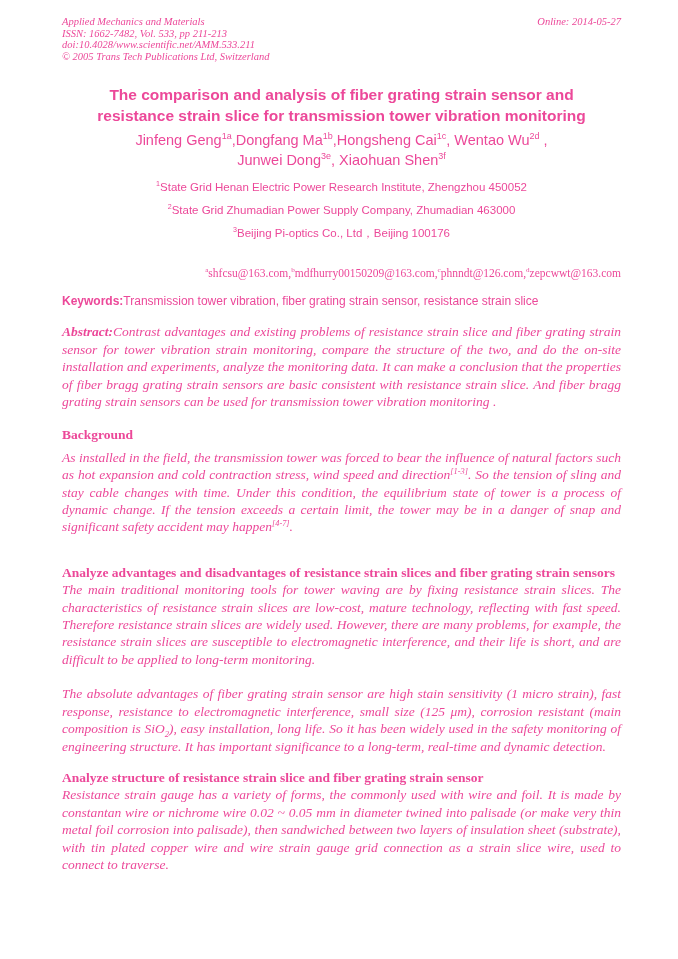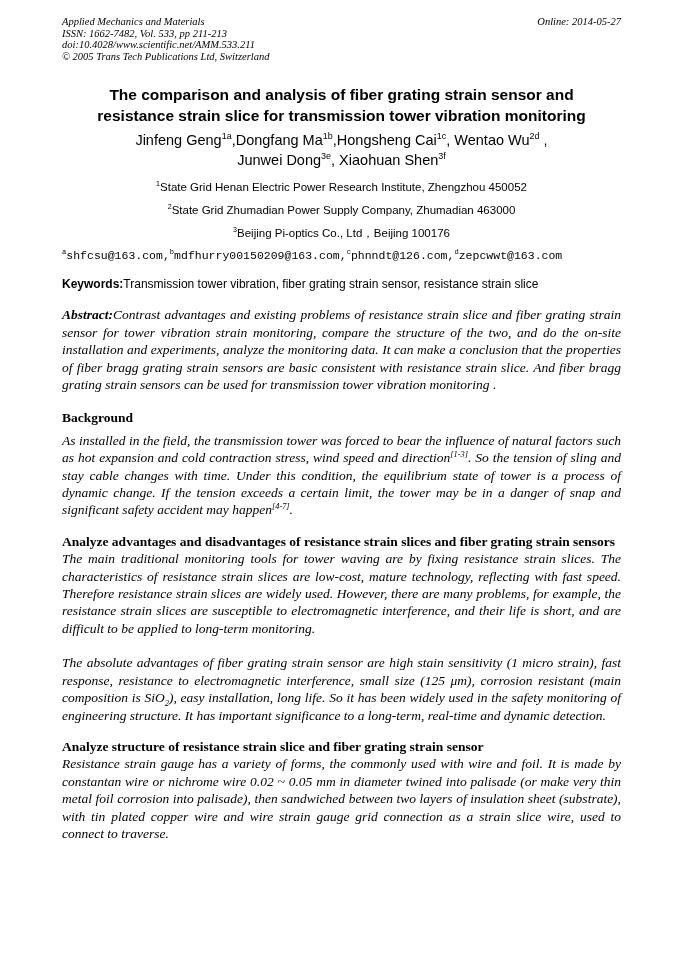--- a/index.html
+++ b/index.html
@@ -1,20 +1,20 @@
 <!DOCTYPE html>
 <html><head>
 <meta charset="utf-8">
 <style>
   html, body { margin: 0; padding: 0; background: #ffffff; }
   .page {
     width: 678px;
     height: 959px;
     background: #ffffff;
-    color: #000000;
+    color: #ec4899;
     box-sizing: border-box;
     padding: 16px 57px 0 62px;
     font-family: "Liberation Serif", serif;
     overflow: hidden;
     position: relative;
   }
   
   .jheader {
     display: flex;
     justify-content: space-between;
@@ -43,25 +43,25 @@
     margin-top: 4px;
   }
   .affils {
     font-family: "Liberation Sans", sans-serif;
     font-size: 11.5px;
     text-align: center;
     margin-top: 6px;
   }
   .affils .affil-line { line-height: 23px; }
   .emails {
-    font-family: Liberation Mono, monospace;
+    font-family: Liberation Serif, serif;
     font-size: 11.5px;
-    text-align: left;
+    text-align: right;
     line-height: 20px;
-    margin-top: 1px;
+    margin-top: 18px;
   }
   sup { font-size: 0.62em; line-height: 0; }
   sub { font-size: 0.62em; line-height: 0; }
 
   
   .keywords {
     font-family: "Liberation Sans", sans-serif;
     font-size: 12px;
     line-height: 15px;
     margin-top: 11px;
@@ -80,21 +80,21 @@
   .abstract { margin-top: 14px; }
   .sec-heading {
     font-size: 13.5px;
     line-height: 17.4px;
     font-weight: bold;
     text-align: justify;
     margin: 0;
   }
   .mt-bg-head { margin-top: 16px; }
   .mt-bg-para { margin-top: 5px; }
-  .mt-sec2-head { margin-top: 14px; }
+  .mt-sec2-head { margin-top: 28px; }
   .mt-sec2-p2 { margin-top: 17px; }
   .mt-sec3-head { margin-top: 14px; }
   b.inline-label { font-weight: bold; }
 </style>
 </head>
 <body>
 
 <div class="page">
 
   <div class="jheader">

